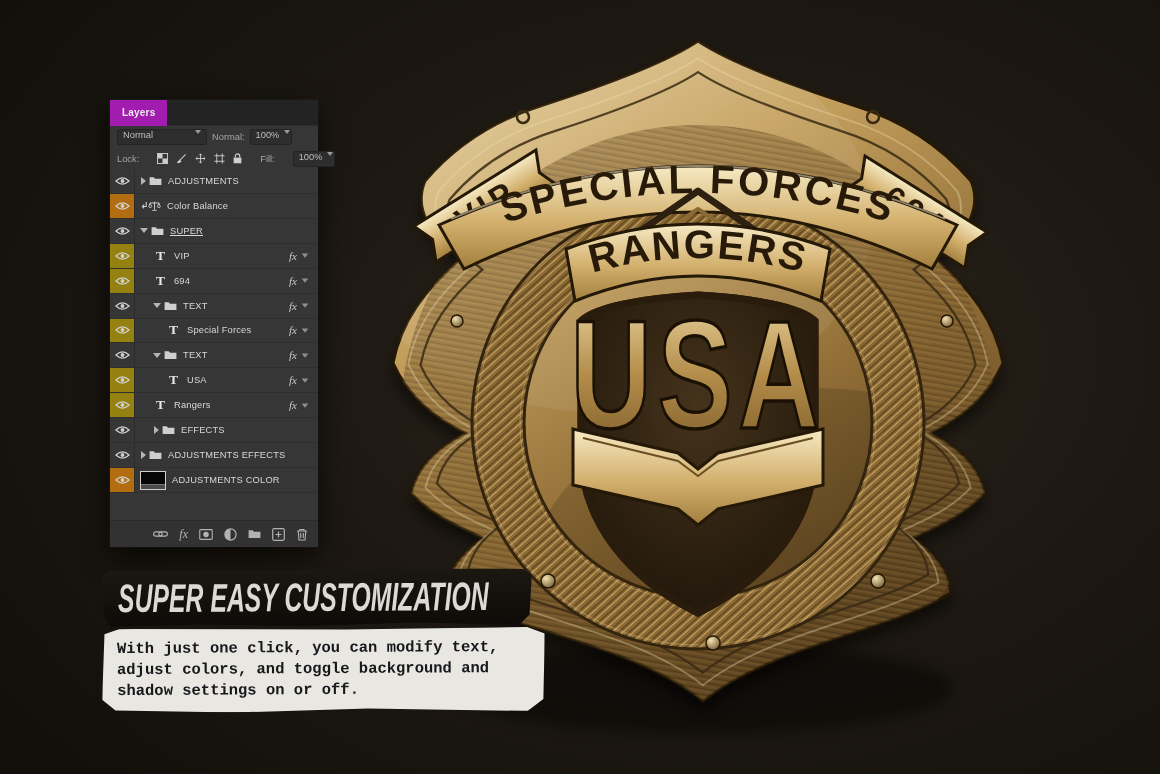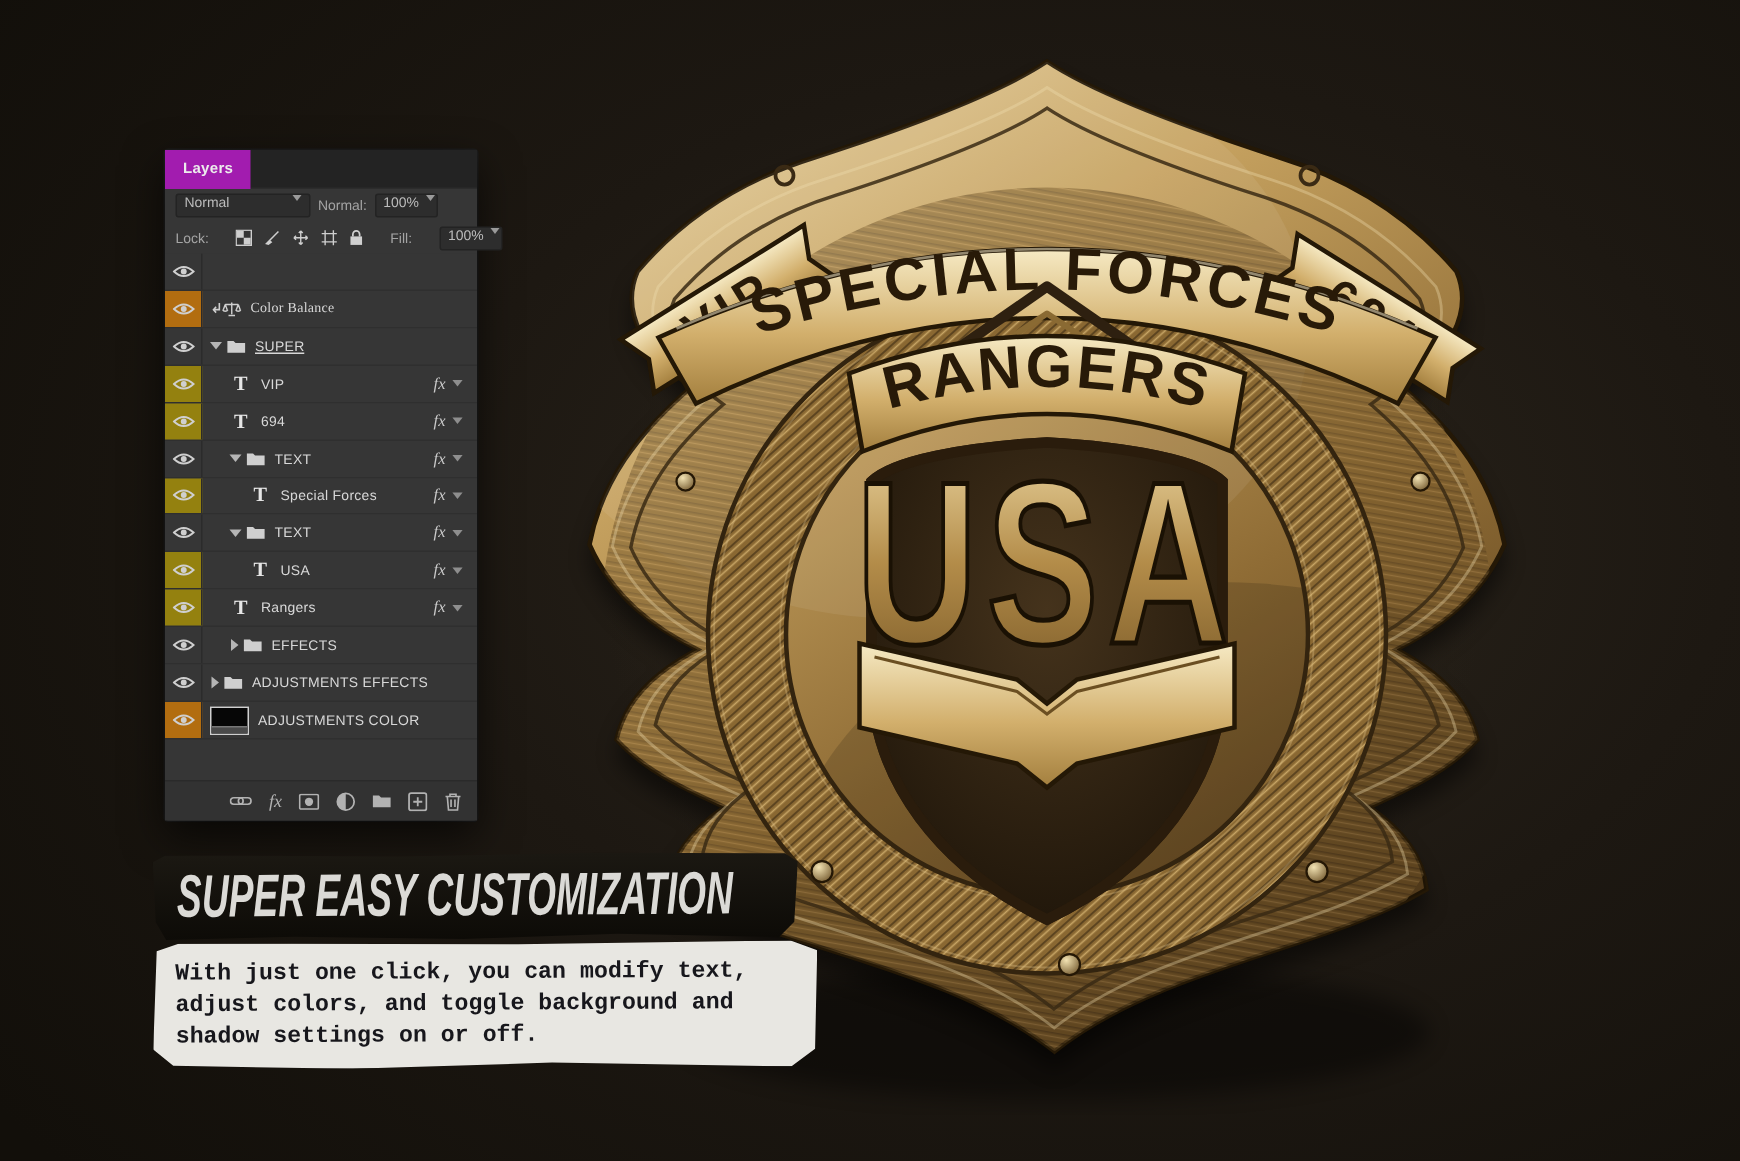--- a/index.html
+++ b/index.html
@@ -248,31 +248,40 @@
     <div class="rows" id="rows">
         <div class="row">
           <div class="eye-cell">
             <span class="ic">
               <svg viewBox="0 0 16 10" width="15" height="10">
                 <path d="M1 5 Q8 -1.5 15 5 Q8 11.5 1 5 Z" fill="none" stroke="currentColor" stroke-width="1.3"></path>
                 <circle cx="8" cy="5" r="2.1" fill="currentColor"></circle>
               </svg>
             </span>
           </div>
+          <div class="row-c" style="padding-left: 5px;">
+            <span class="tri-r"></span>
+            <span class="ic">
+              <svg viewBox="0 0 14 11" width="13" height="10">
+                <path d="M0.5 1.5 H5 L6.5 3 H13.5 V10 H0.5 Z" fill="currentColor"></path>
+              </svg>
+            </span>
+            <span class="rlabel">ADJUSTMENTS</span>
+          </div>
         </div>
         <div class="row">
           <div class="eye-cell" style="background: rgb(178, 109, 16);">
             <span class="ic">
               <svg viewBox="0 0 16 10" width="15" height="10">
                 <path d="M1 5 Q8 -1.5 15 5 Q8 11.5 1 5 Z" fill="none" stroke="currentColor" stroke-width="1.3"></path>
                 <circle cx="8" cy="5" r="2.1" fill="currentColor"></circle>
               </svg>
             </span>
           </div>
-          <div class="row-c" style="padding-left: 5px; font-family: Liberation Serif, serif;">
+          <div class="row-c" style="padding-left: 5px;">
             <span class="ic">
               <svg viewBox="0 0 9 11" width="8" height="10">
                 <path d="M7 1 V6 H3 M4.6 3.8 L2.6 6 L4.6 8.2" fill="none" stroke="currentColor" stroke-width="1.2"></path>
               </svg>
             </span>
             <span class="ic">
               <svg viewBox="0 0 15 13" width="13" height="12">
                 <path d="M7.5 1.5 V10.5 M5 11.5 H10 M2.5 3 H12.5 M2.5 3 L1 7 M2.5 3 L4 7 M12.5 3 L11 7 M12.5 3 L14 7" stroke="currentColor" fill="none" stroke-width="1.1"></path>
                 <path d="M0.5 7 A2.2 2.2 0 0 0 4.5 7 M10.5 7 A2.2 2.2 0 0 0 14.5 7" stroke="currentColor" fill="none" stroke-width="1.1"></path>
               </svg>

